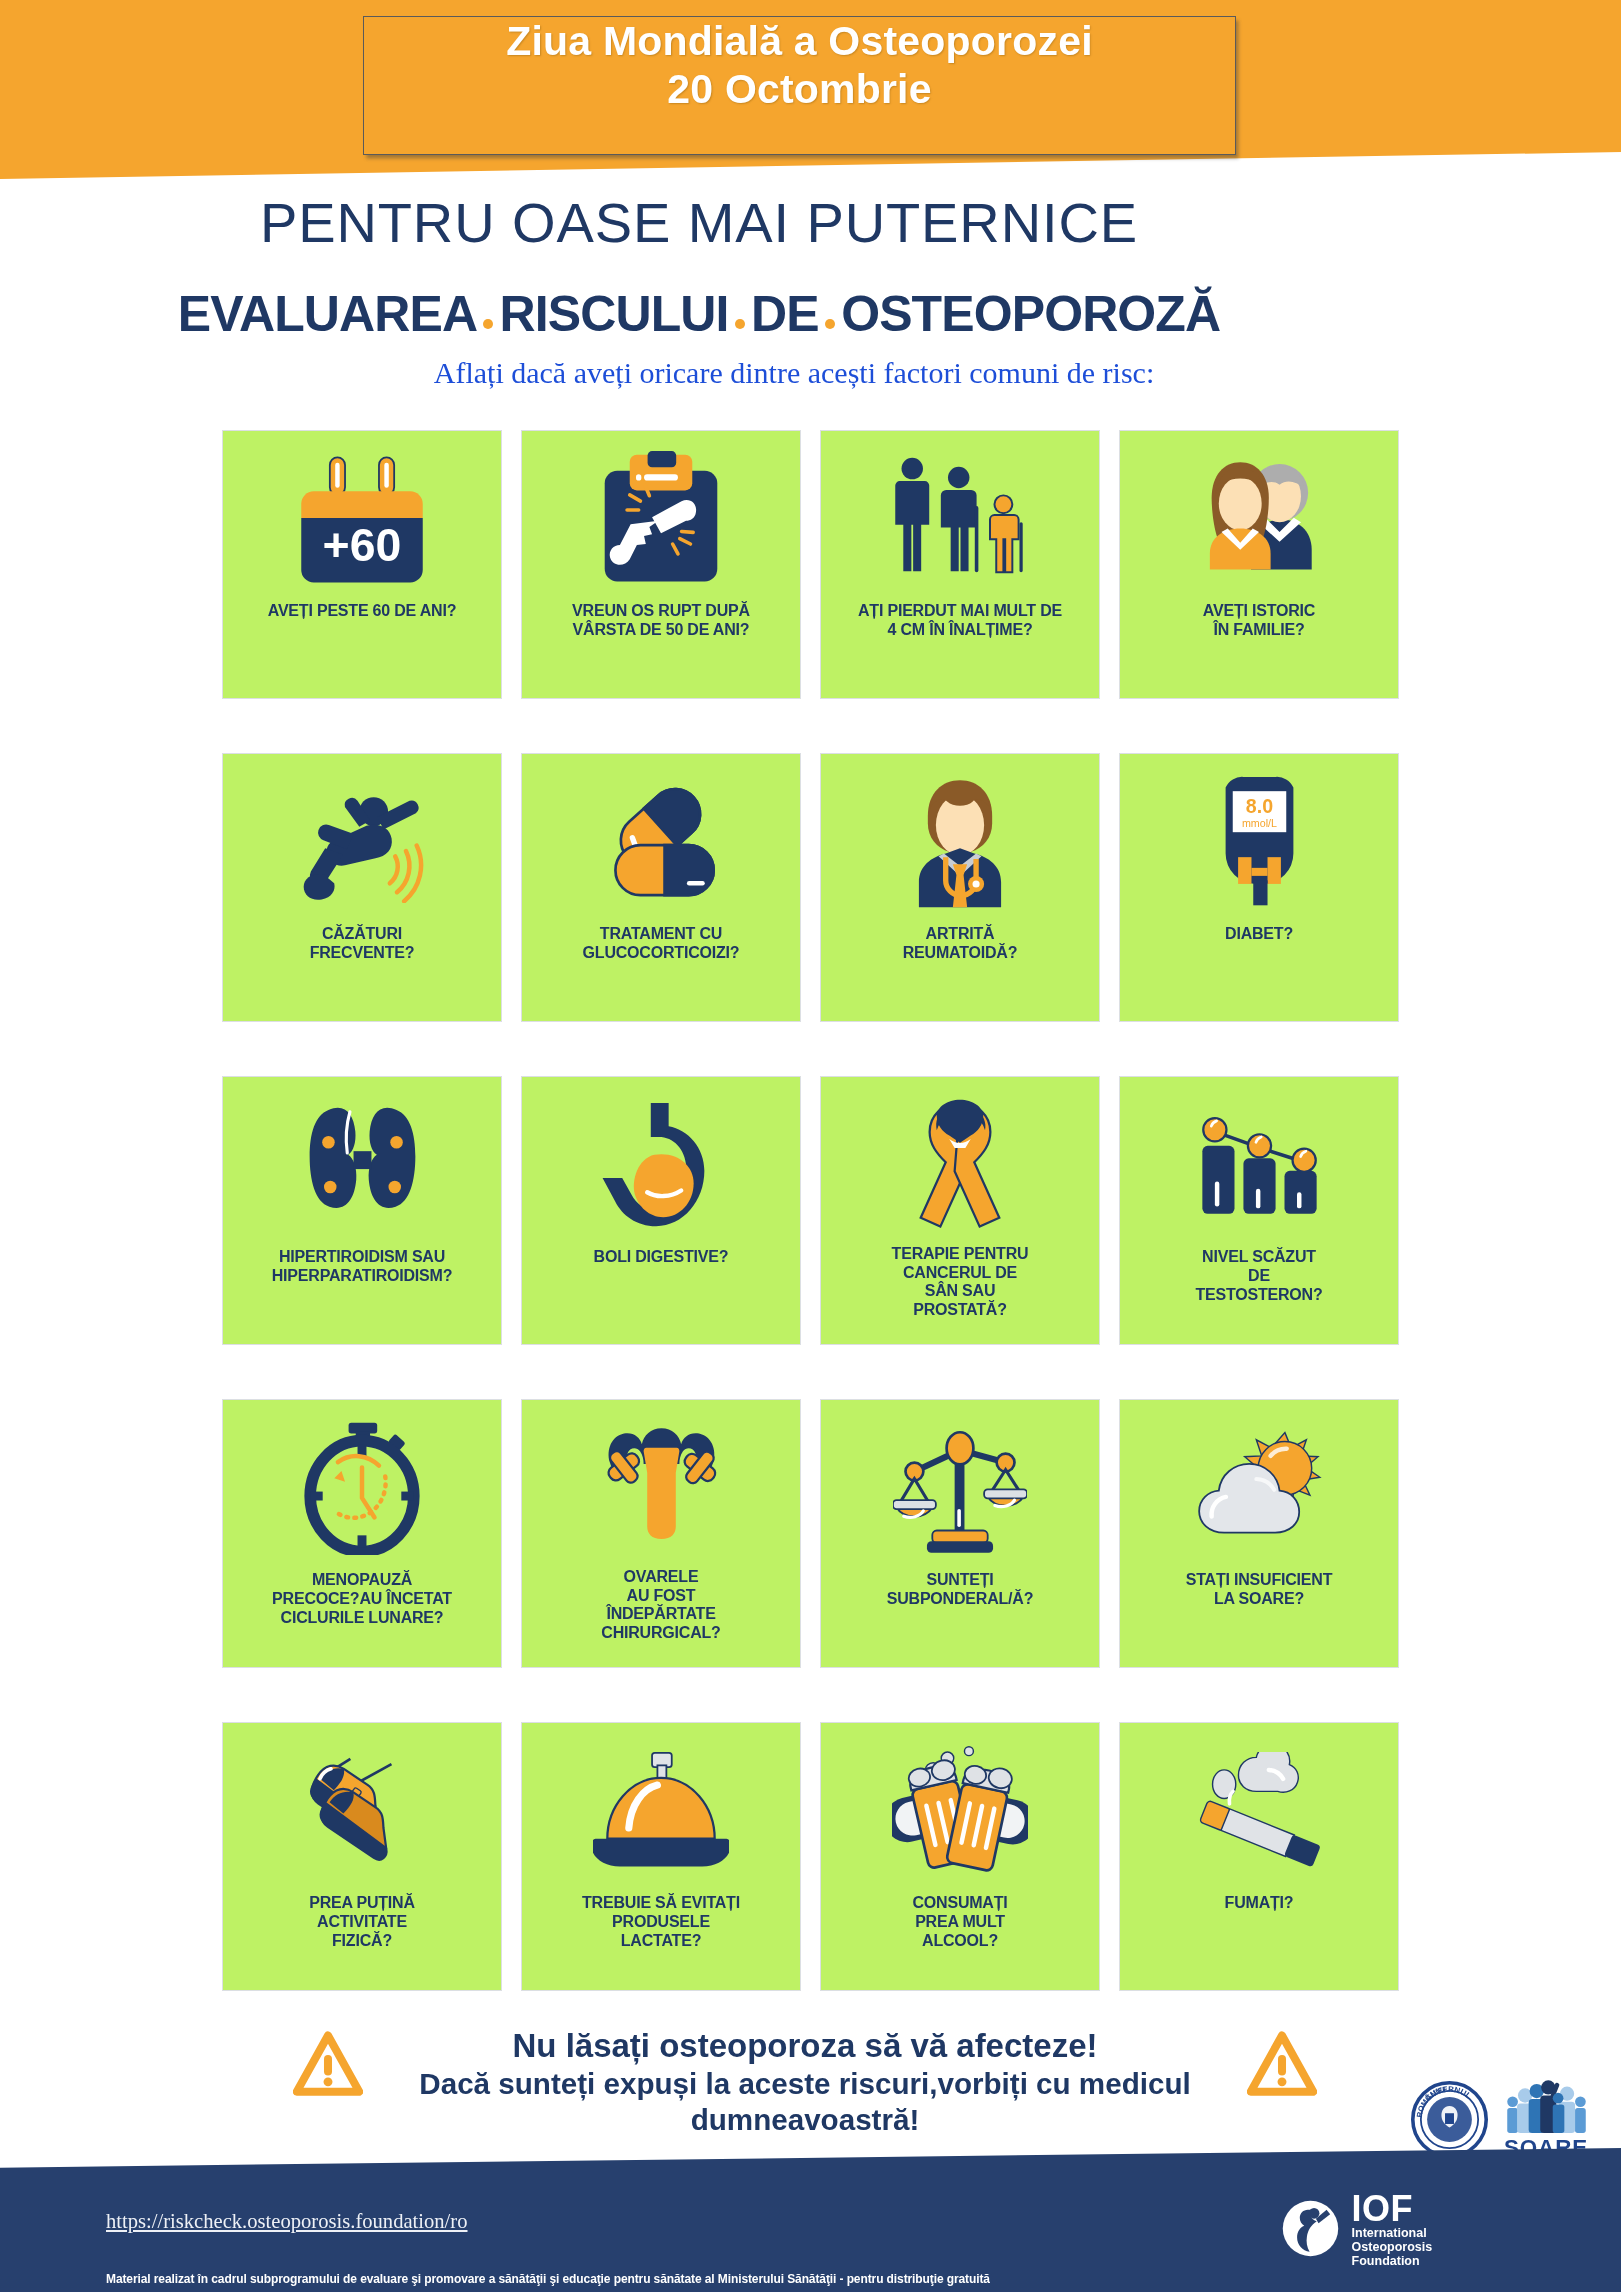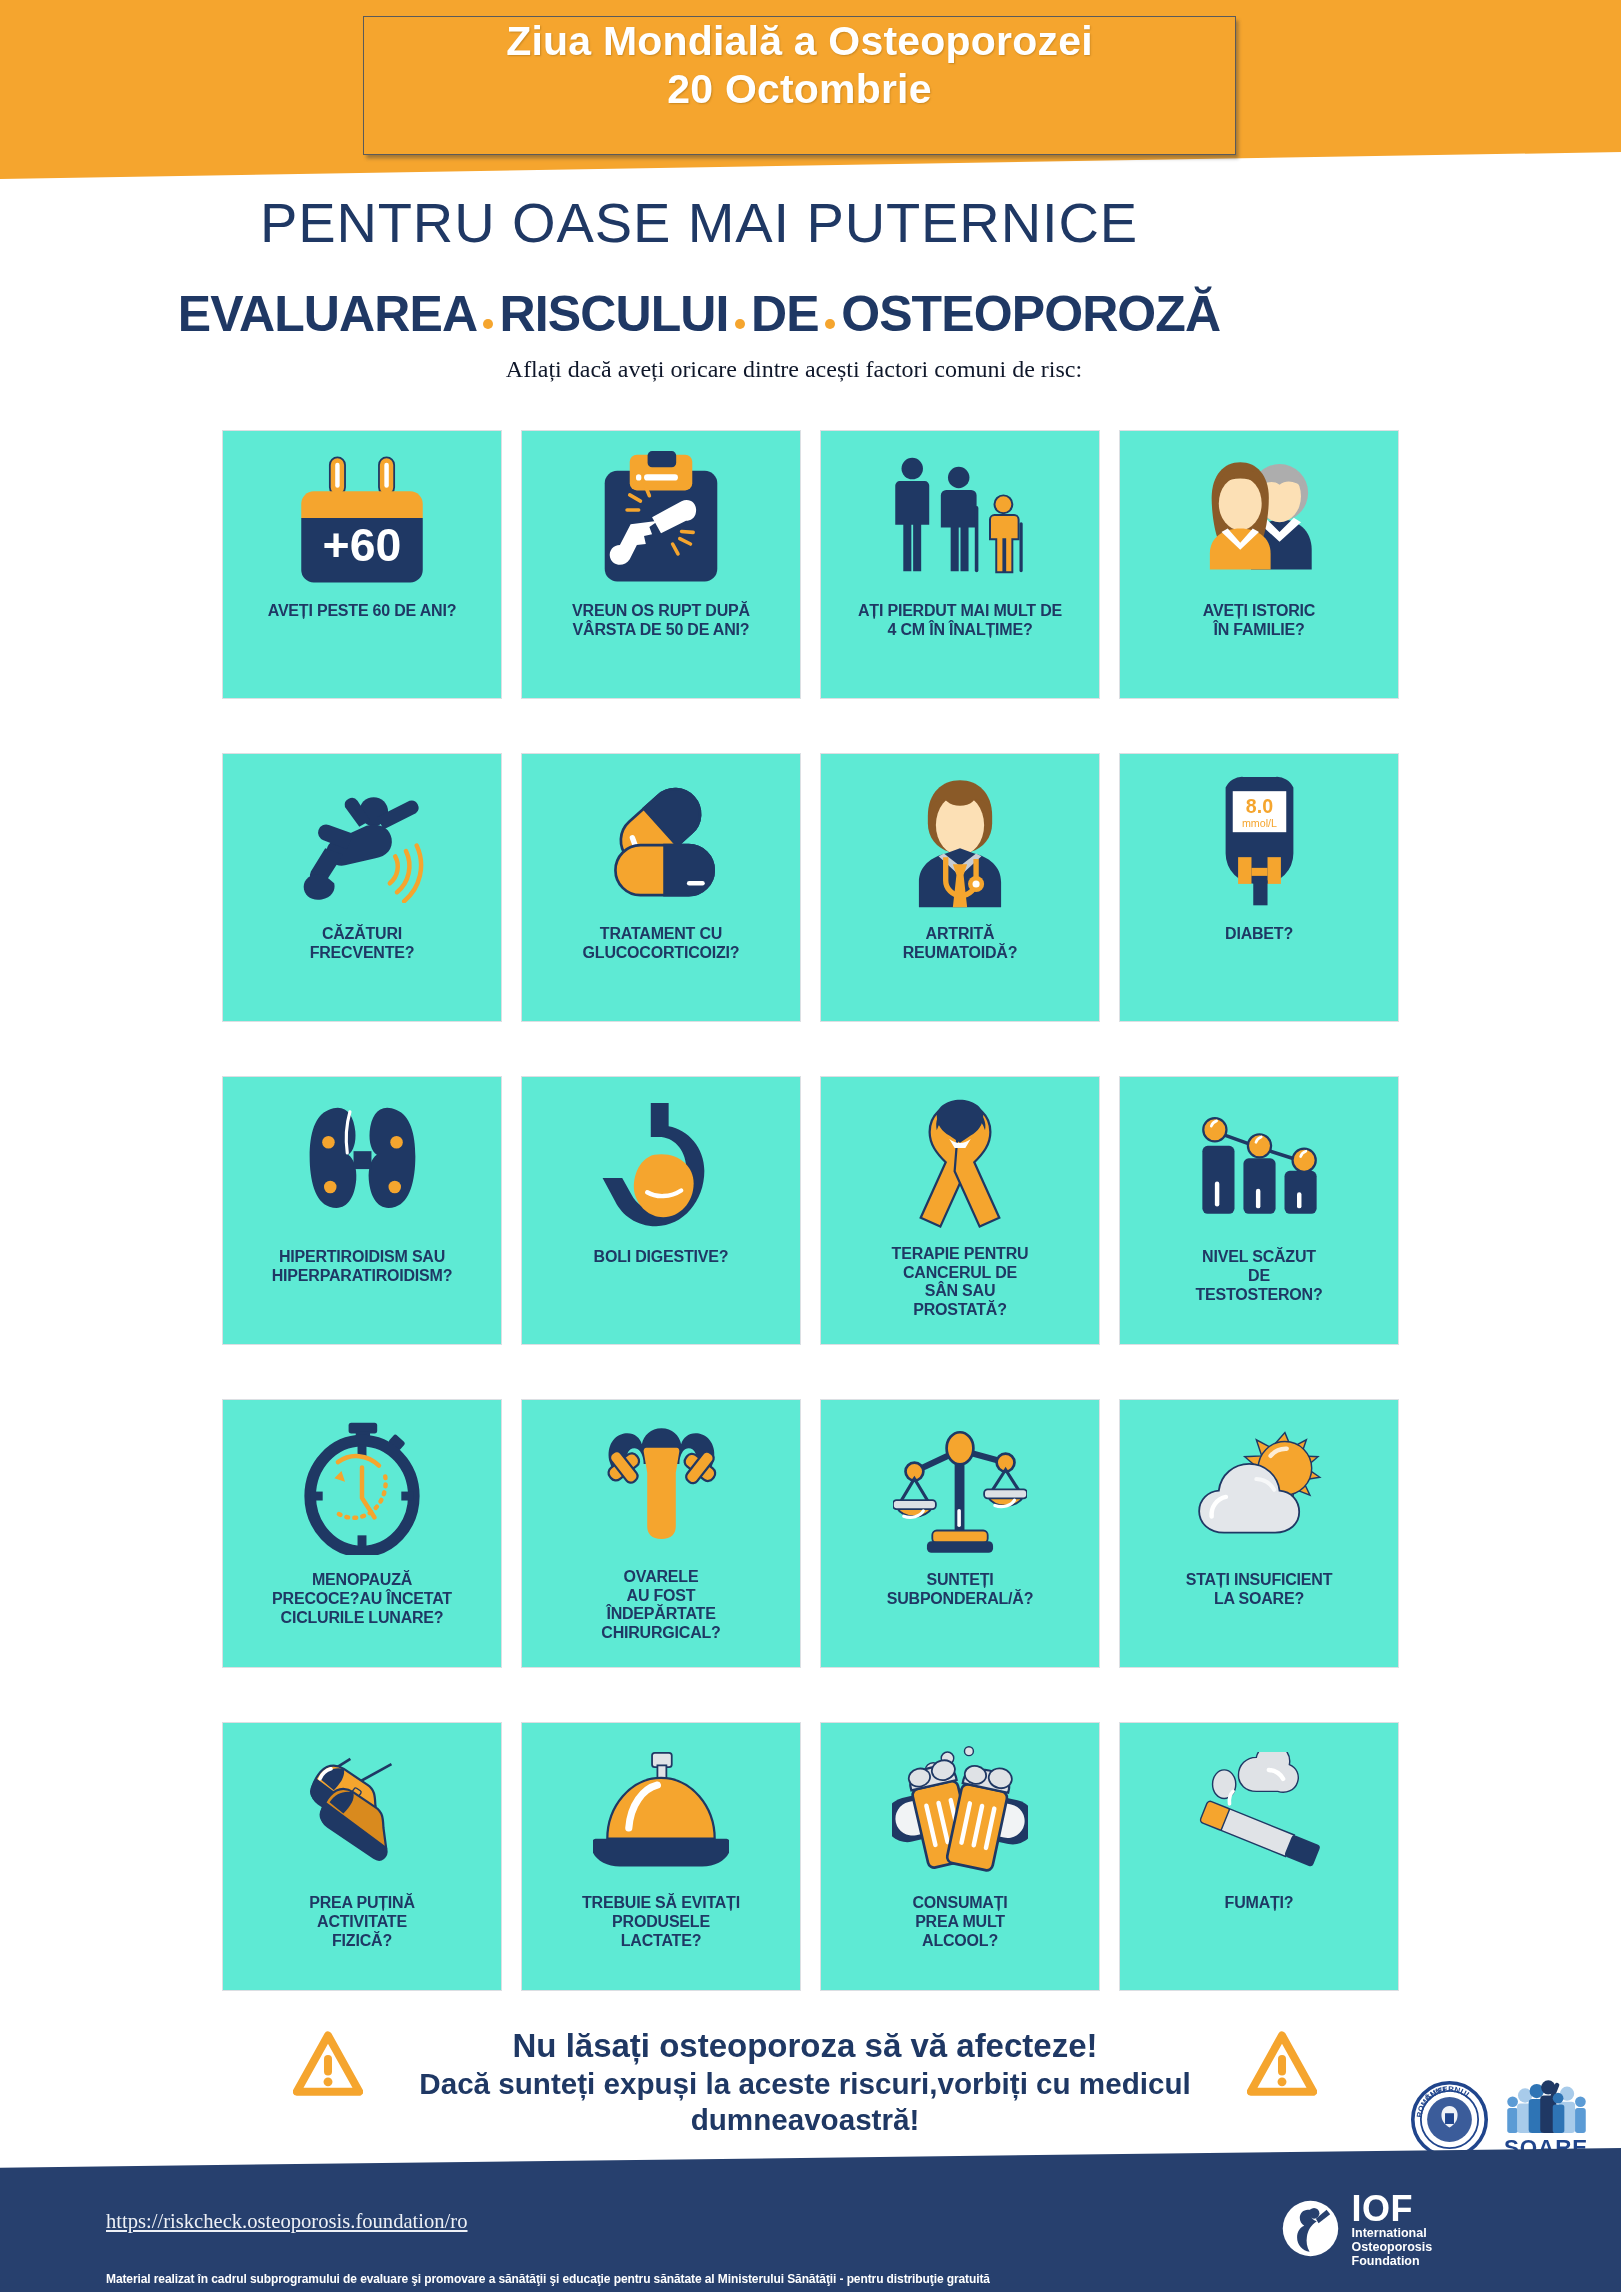--- a/index.html
+++ b/index.html
@@ -42,35 +42,35 @@
     color: #1F3864; font-size: 50px; font-weight: bold; letter-spacing: -0.9px;
     display: inline-flex; align-items: baseline;
   }
   .t2word { white-space: pre; }
   .t2dot {
     display: inline-block; width: 9.9px; height: 9.9px; border-radius: 50%;
     background: #F5A52E; margin: 0 6.3px; position: relative; top: -1.8px;
   }
   .subtitle {
     position: absolute; top: 356px; left: 0; width: 1588px; text-align: center;
-    color: #0f172a; font-size: 24px; font-family: "Liberation Serif", serif;
+    color: #1d4ed8; font-size: 30px; font-family: "Liberation Serif", serif;
   }
 
   
   .grid {
     position: absolute; top: 430px; left: 222px;
     width: 1178px;
     display: grid;
     grid-template-columns: repeat(4, 280px);
     grid-auto-rows: 269px;
     column-gap: 19px;
     row-gap: 54px;
   }
   .card {
-    background: #5eead4;
+    background: #bef264;
     border: 0.9px solid #dcdfe3;
     position: relative;
     display: flex; flex-direction: column; align-items: center;
     padding-top: 14.3px;
   }
   .card-icon {
     width: 152px; height: 148px;
     display: flex; align-items: center; justify-content: center;
     flex: 0 0 auto;
   }

